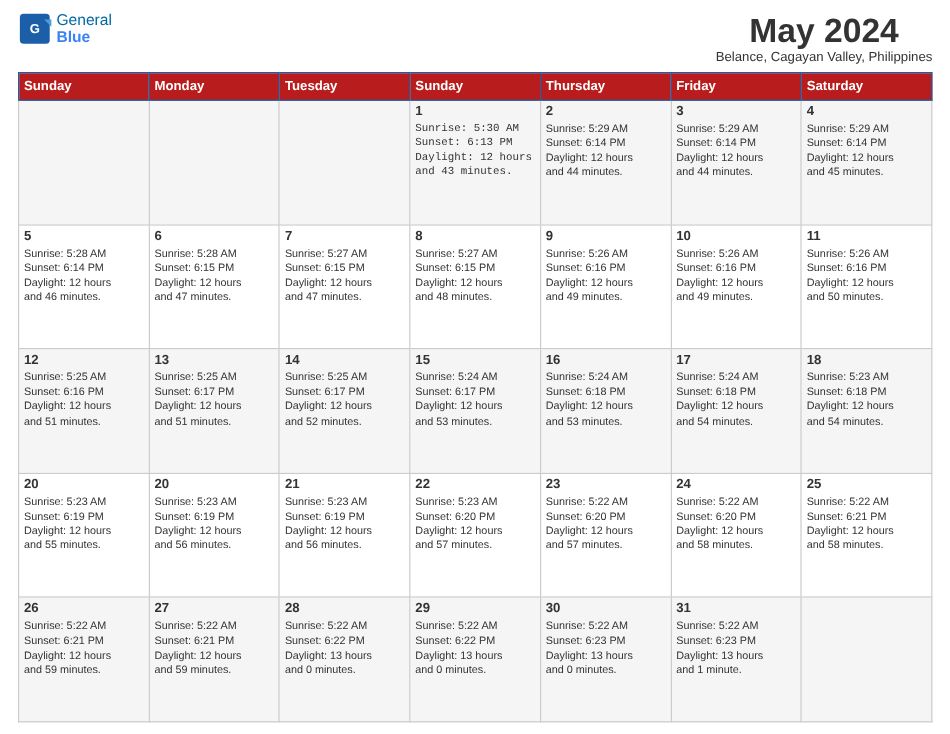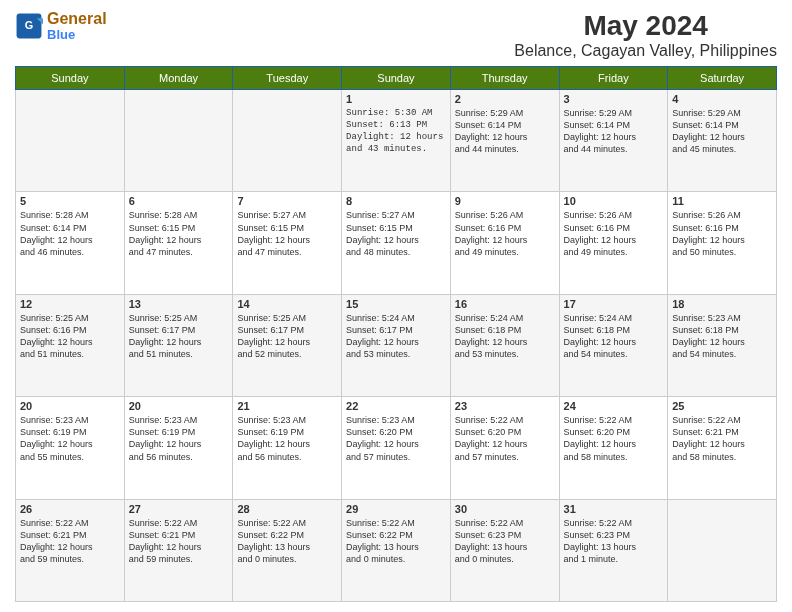--- a/index.html
+++ b/index.html
@@ -27,59 +27,59 @@
       display: flex;
       align-items: center;
       gap: 4px;
     }
     .logo-text {
       display: flex;
       flex-direction: column;
       line-height: 1.1;
     }
     .logo-general {
-      font-size: 16px;
-      font-weight: bold;
-      color: #a16207;
+      font-size: 13px;
+      font-weight: normal;
+      color: #0369a1;
     }
     .logo-blue {
       font-size: 13px;
       font-weight: bold;
       color: #3b82f6;
     }
     .logo-icon {
       width: 28px;
       height: 28px;
     }
     .title-area {
       text-align: center;
     }
     .main-title {
       font-size: 28px;
       font-weight: bold;
       color: #333;
     }
     .subtitle {
-      font-size: 16px;
+      font-size: 11px;
       color: #333;
     }
     .calendar {
       flex: 1;
       border: 1px solid #ccc;
       border-collapse: collapse;
       width: 100%;
       table-layout: fixed;
     }
     .calendar th {
-      background-color: #4d7c0f;
+      background-color: #b91c1c;
       color: white;
       font-size: 11px;
-      font-weight: normal;
+      font-weight: bold;
       padding: 5px 4px;
-      text-align: center;
+      text-align: left;
       border: 1px solid #1a5fa8;
     }
     .calendar td {
       border: 1px solid #ccc;
       vertical-align: top;
       padding: 3px 4px;
       font-size: 9.5px;
       color: #333;
       height: 82px;
     }

